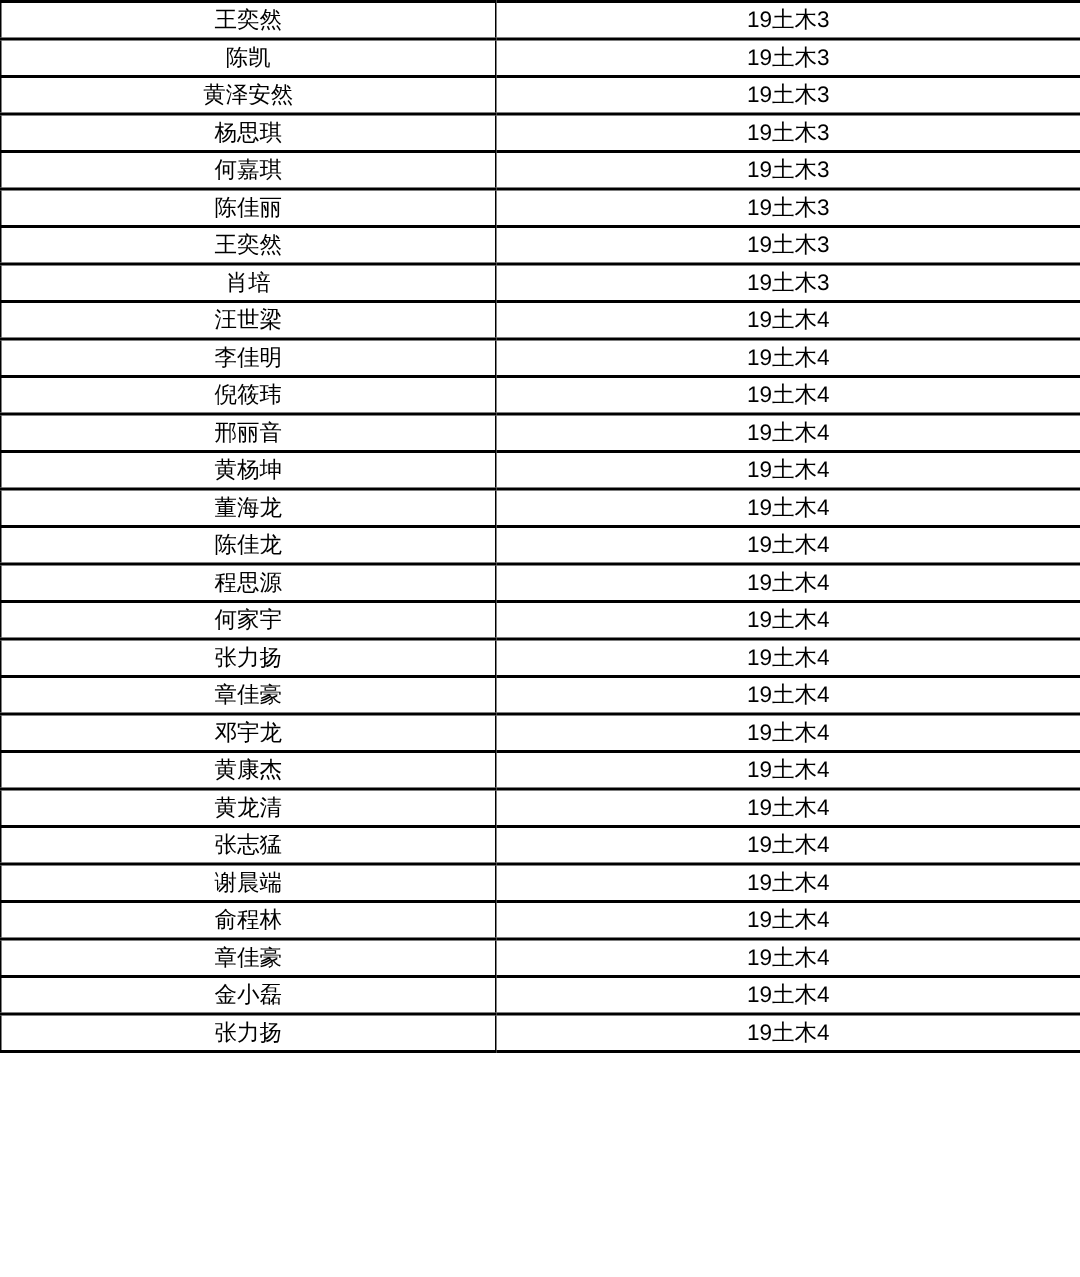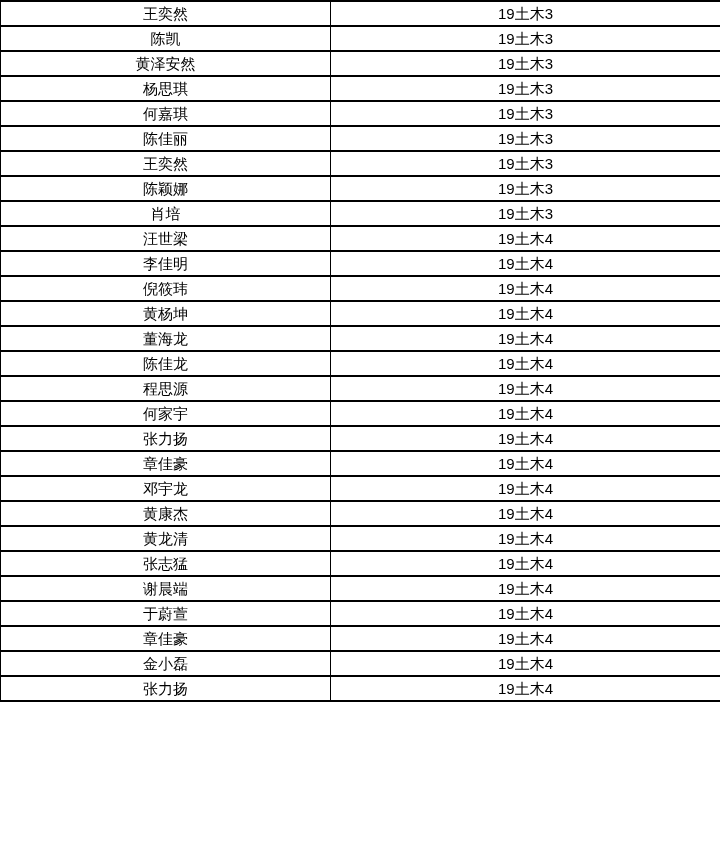--- a/index.html
+++ b/index.html
@@ -76,24 +76,20 @@
   <tr>
     <td>陈佳丽</td>
     <td>19土木3</td>
   </tr>
 
   <tr>
     <td>王奕然</td>
     <td>19土木3</td>
   </tr>
 
-  <tr>
-    <td>陈颖娜</td>
-    <td>19土木3</td>
-  </tr>
 
   <tr>
     <td>肖培</td>
     <td>19土木3</td>
   </tr>
 
 
   <tr>
     <td>汪世梁</td>
     <td>19土木4</td>
@@ -103,20 +99,24 @@
     <td>李佳明</td>
     <td>19土木4</td>
   </tr>
 
 
   <tr>
     <td>倪筱玮</td>
     <td>19土木4</td>
   </tr>
 
+  <tr>
+    <td>邢丽音</td>
+    <td>19土木4</td>
+  </tr>
 
   <tr>
     <td>黄杨坤</td>
     <td>19土木4</td>
   </tr>
 
   <tr>
     <td>董海龙</td>
     <td>19土木4</td>
   </tr>
@@ -164,25 +164,25 @@
   <tr>
     <td>张志猛</td>
     <td>19土木4</td>
   </tr>
 
   <tr>
     <td>谢晨端</td>
     <td>19土木4</td>
   </tr>
 
-
-  <tr>
-    <td>于蔚萱</td>
-    <td>19土木4</td>
-  </tr>
+  <tr>
+    <td>俞程林</td>
+    <td>19土木4</td>
+  </tr>
+
 
 
 
   <tr>
     <td>章佳豪</td>
     <td>19土木4</td>
   </tr>
 
   <tr>
     <td>金小磊</td>

